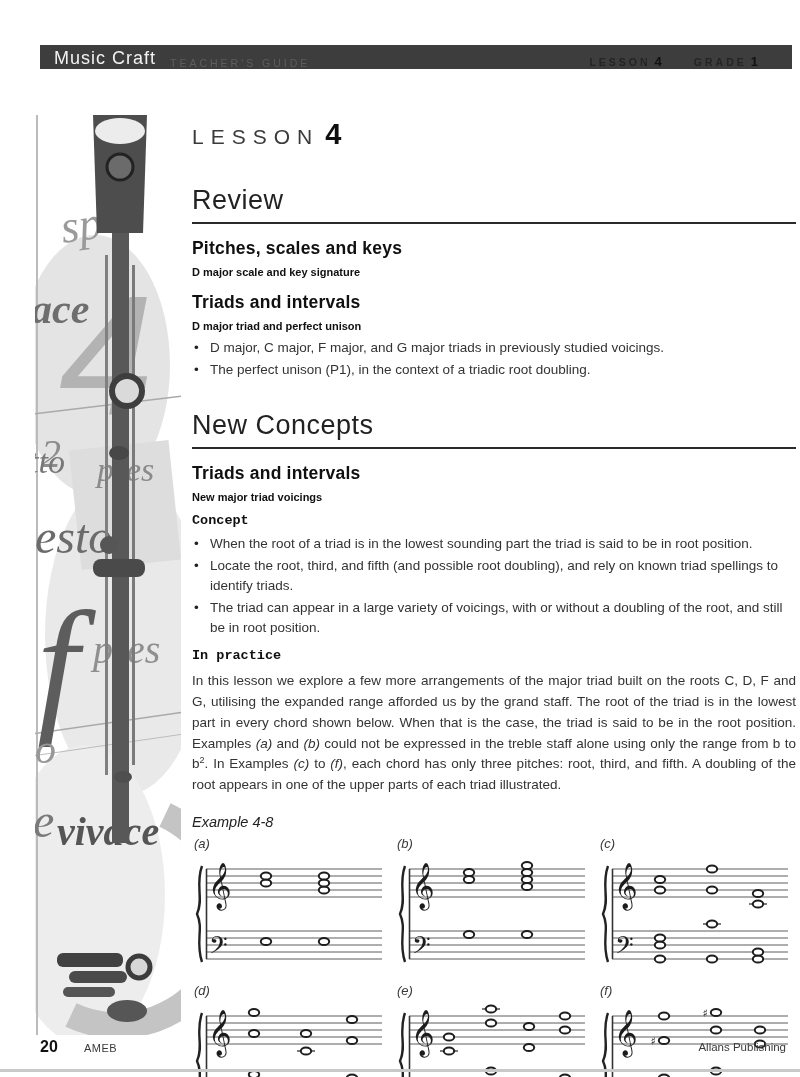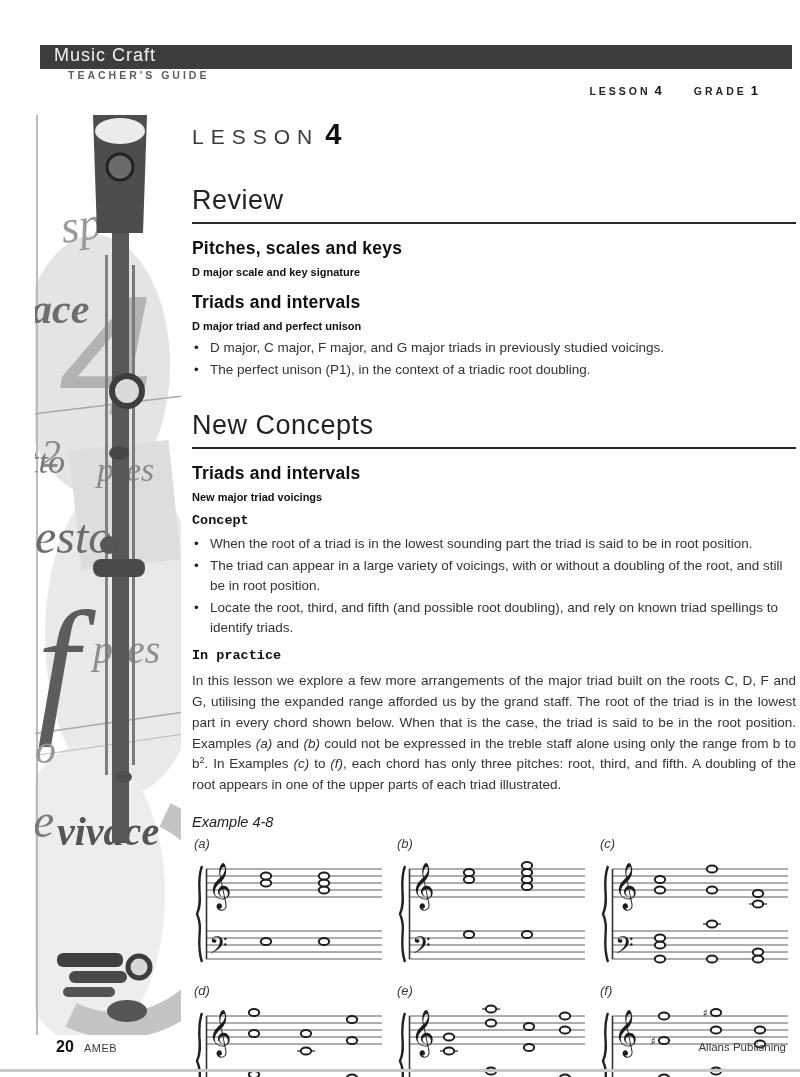--- a/index.html
+++ b/index.html
@@ -3,24 +3,24 @@
 <meta charset="utf-8">
 <style>
   html,body{margin:0;padding:0;background:#ffffff;}
   body{
     width:800px;height:1077px;position:relative;overflow:hidden;
     font-family:"Liberation Sans", sans-serif;color:#2e2e2e;
   }
   
   .header-bar{
     position:absolute;left:40px;top:45px;width:752px;height:24px;
-    background:#3d3d3d;display:flex;align-items:flex-start;flex-direction:column;
+    background:#3d3d3d;display:flex;align-items:flex-end;
   }
   .brand{color:#f2f2f2;font-size:18px;letter-spacing:1px;margin-left:14px;font-weight:400;}
-  .guide{color:#5d5d5d;font-size:10.5px;letter-spacing:3px;margin-left:28px;font-weight:700;margin-top:3px;}
+  .guide{color:#5d5d5d;font-size:10.5px;letter-spacing:3px;margin-left:14px;font-weight:400;margin-top:3px;}
   .header-right{margin-left:auto;display:flex;align-items:center;margin-right:30px;margin-top:2px;}
   .hdr-small{color:#242424;font-size:10.5px;letter-spacing:3px;font-weight:700;}
   .hdr-num{color:#111;font-size:13px;font-weight:700;margin:0 4px;}
   .hdr-gap{width:28px;}
   
   .art-col{position:absolute;left:35px;top:115px;width:146px;height:920px;overflow:hidden;}
   
   .content{position:absolute;left:192px;top:118px;width:604px;}
   .lesson-line{margin:0 0 6px 0;}
   .lesson-word{font-size:21px;letter-spacing:7px;color:#3a3a3a;font-weight:400;}
@@ -40,21 +40,21 @@
   .para i{font-style:italic;}
   .para sup{font-size:9px;vertical-align:super;line-height:0;}
   .example-title{font-style:italic;font-size:14.5px;color:#222;margin:18px 0 6px 0;}
   
   .ex-grid{display:grid;grid-template-columns:197px 197px 197px;grid-column-gap:6px;grid-row-gap:10px;margin-top:4px;}
   .ex-cell{}
   .ex-label{font-style:italic;font-size:13px;color:#3a3a3a;margin:0 0 2px 2px;}
   .ex-cell svg{display:block;}
   
   .footer{position:absolute;left:0;top:1038px;width:800px;height:24px;}
-  .footer .pageno{position:absolute;left:56px;top:0;font-size:16px;font-weight:700;color:#111;}
+  .footer .pageno{position:absolute;left:40px;top:0;font-size:16px;font-weight:700;color:#111;}
   .footer .org{position:absolute;left:84px;top:4px;font-size:11px;color:#3a3a3a;letter-spacing:0.5px;}
   .footer .pub{position:absolute;right:14px;top:3px;font-size:11.5px;color:#3a3a3a;}
   .bottom-rule{position:absolute;left:0;top:1069px;width:800px;height:3px;background:#c9c9c9;}
 </style>
 </head>
 <body>
 
 <div class="header-bar">
   <span class="brand">Music Craft</span>
   <span class="guide">TEACHER'S GUIDE</span>
@@ -137,22 +137,22 @@
     <li>The perfect unison (P1), in the context of a triadic root doubling.</li>
   </ul>
 
   <h1 class="big-head nc-head">New Concepts</h1>
 
   <h2 class="h-bold-lg">Triads and intervals</h2>
   <h3 class="h-bold-md">New major triad voicings</h3>
   <h4 class="h-bold-sm">Concept</h4>
   <ul class="bullets">
     <li>When the root of a triad is in the lowest sounding part the triad is said to be in root position.</li>
+    <li>Locate the root, third, and fifth (and possible root doubling), and rely on known triad spellings to identify triads.</li>
     <li>The triad can appear in a large variety of voicings, with or without a doubling of the root, and still be in root position.</li>
-    <li>Locate the root, third, and fifth (and possible root doubling), and rely on known triad spellings to identify triads.</li>
   </ul>
 
   <h4 class="h-bold-sm">In practice</h4>
   <p class="para"><span>In this lesson we explore a few more arrangements of the major triad built on the roots C, D, F and G, utilising the expanded range afforded us by the grand staff. The root of the triad is in the lowest part in every chord shown below. When that is the case, the triad is said to be in the root position. Examples </span><i>(a)</i><span> and </span><i>(b)</i><span> could not be expressed in the treble staff alone using only the range from b to b</span><sup>2</sup><span>. In Examples </span><i>(c)</i><span> to </span><i>(f)</i><span>, each chord has only three pitches: root, third, and fifth. A doubling of the root appears in one of the upper parts of each triad illustrated.</span></p>
 
   <div class="example-title">Example 4-8</div>
 
   <div class="ex-grid">
     <div class="ex-cell">
       <div class="ex-label">(a)</div>

